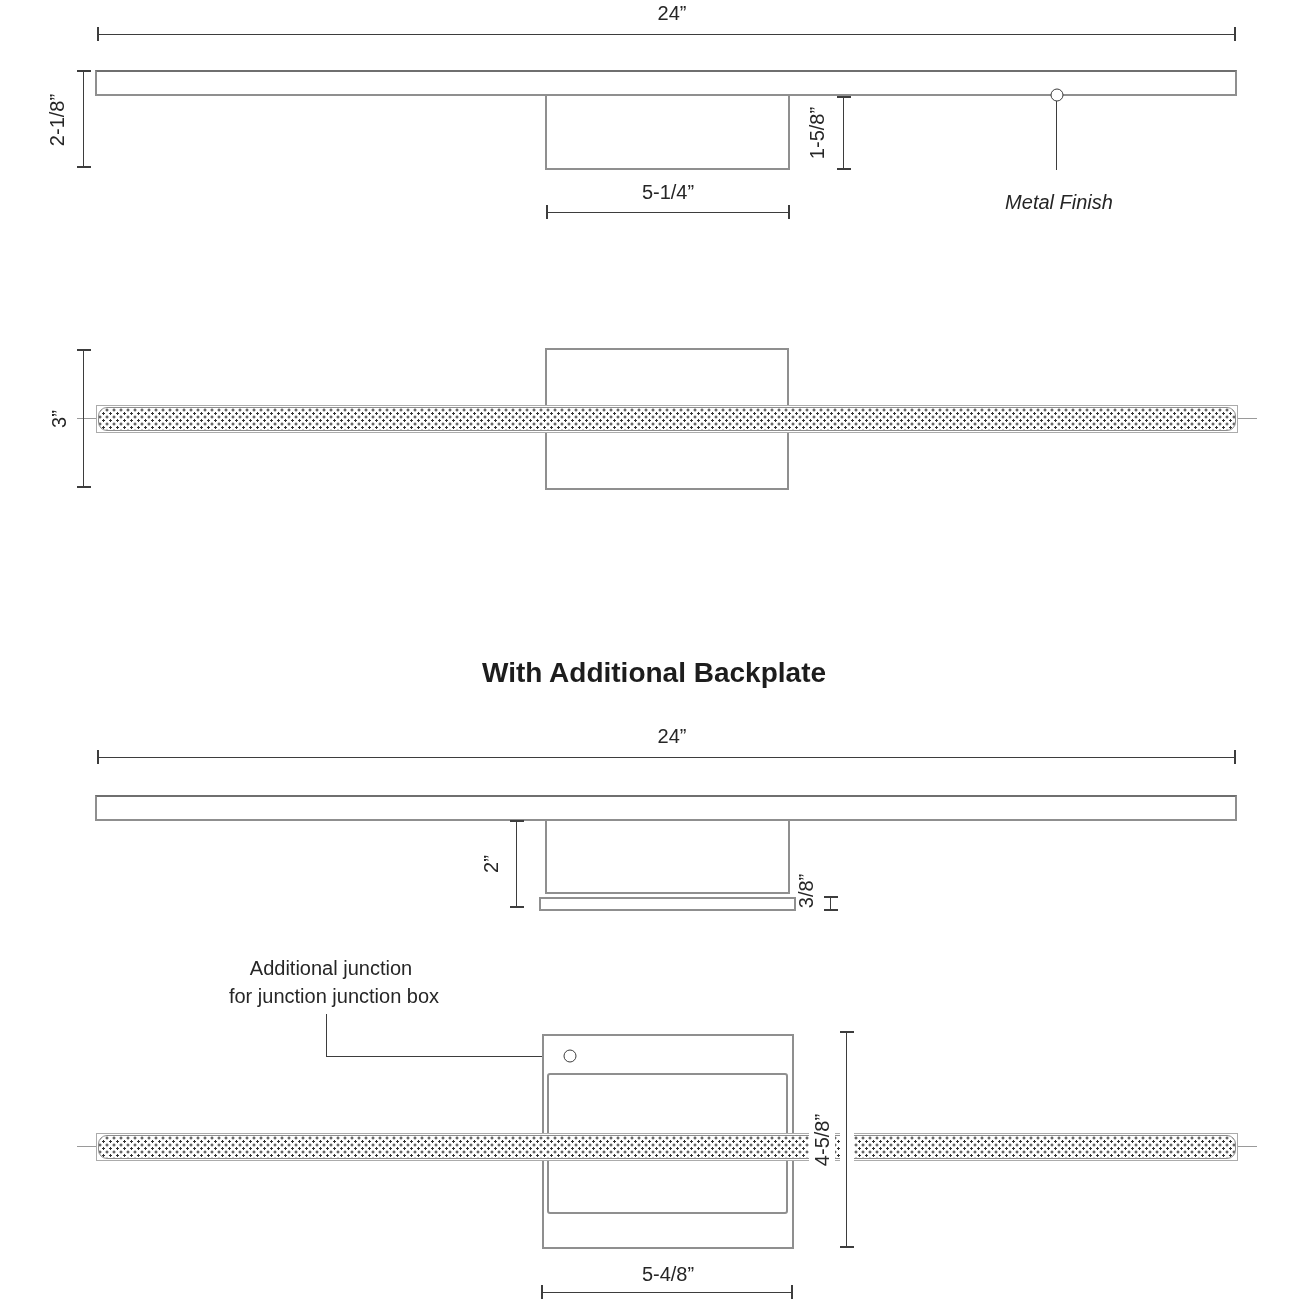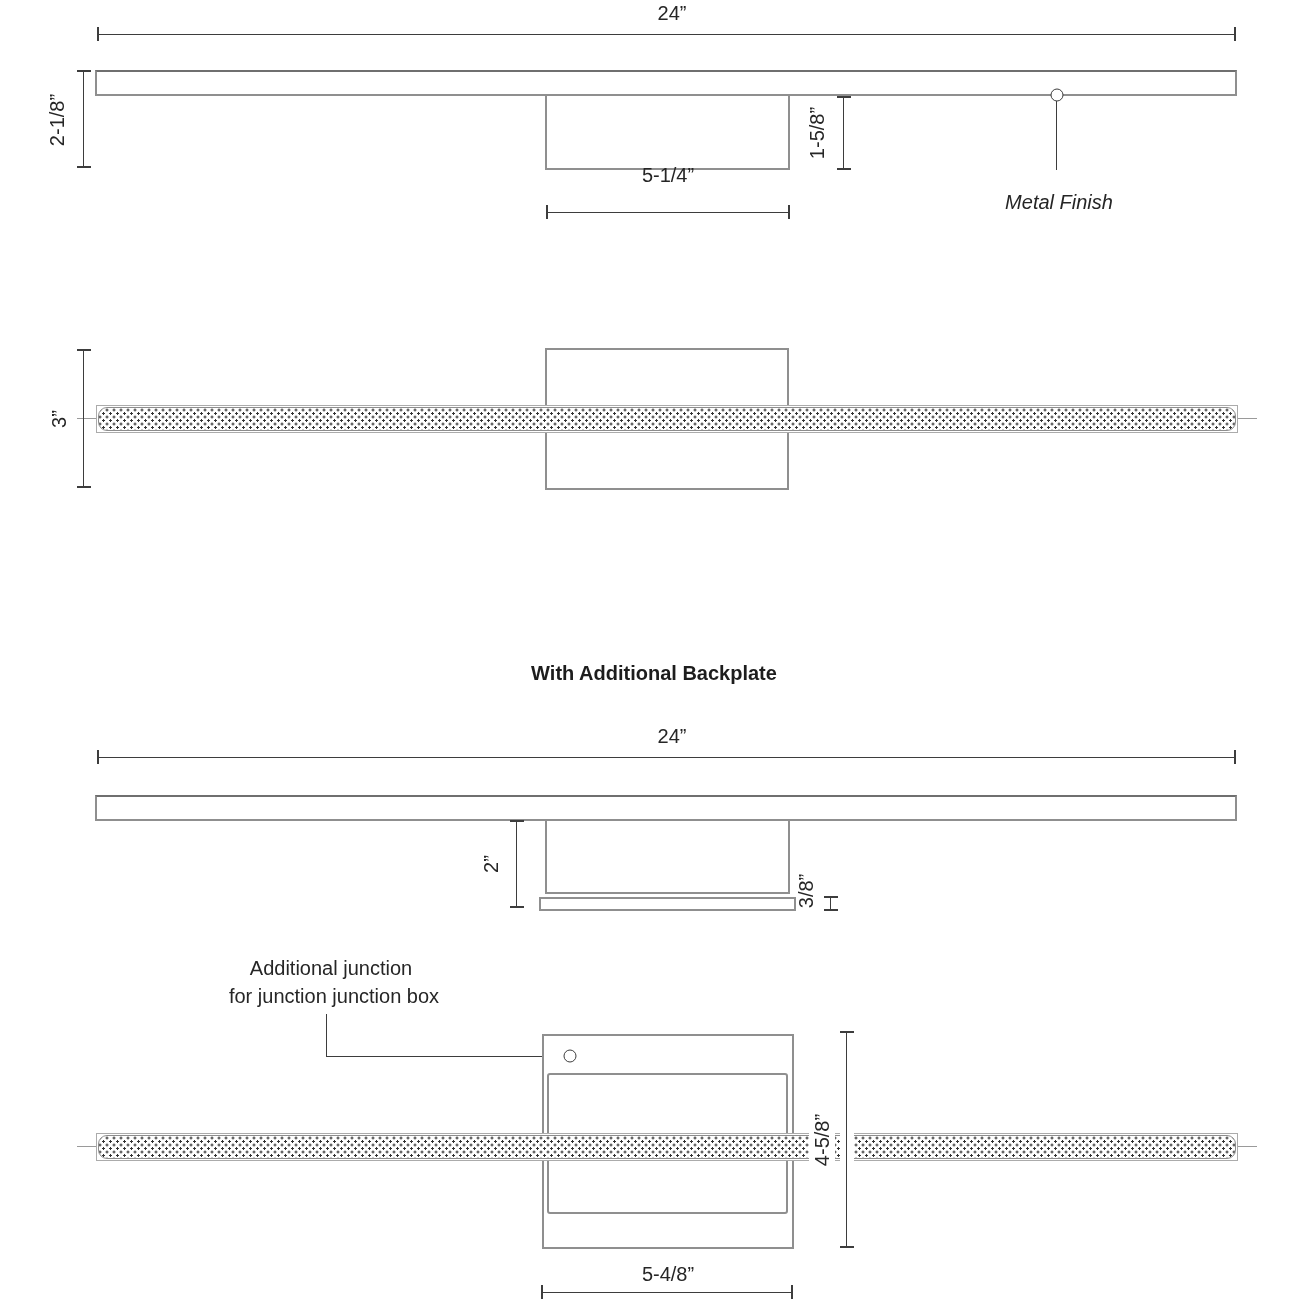--- a/index.html
+++ b/index.html
@@ -15,21 +15,21 @@
     font-family:"Liberation Sans", sans-serif;color:var(--text);
   }
   .hline{position:absolute;height:1.4px;background:var(--dim);}
   .vline{position:absolute;width:1.4px;background:var(--dim);}
   .tickv{position:absolute;width:2.2px;height:14px;background:var(--dim);}   
   .tickh{position:absolute;width:14px;height:2.2px;background:var(--dim);}   
   .lbl{position:absolute;font-size:20px;line-height:1.2;white-space:nowrap;color:var(--text);
        transform:translate(-50%,-50%);}
   .lbl.rot{transform:translate(-50%,-50%) rotate(-90deg);}
   .lbl.halo{background:#ffffff;padding:1px 3px;}
-  .heading{position:absolute;font-size:20px;font-weight:bold;white-space:nowrap;
+  .heading{position:absolute;font-size:28px;font-weight:bold;white-space:nowrap;
        transform:translate(-50%,-50%);color:#1d1d1d;}
   .outline{position:absolute;border:2px solid var(--line);background:#ffffff;box-sizing:border-box;}
   .outline.no-top{border-top:none;}
   .bar-side{position:absolute;border:2px solid var(--line);border-top-color:#6f6f6f;background:#ffffff;box-sizing:border-box;}
   .bar-front{position:absolute;border:1px solid var(--line-light);background:#ffffff;box-sizing:border-box;}
   .bar-front .fill{
     position:absolute;left:1px;right:1px;top:1px;bottom:1px;
     border:1px solid #8d8d8d;border-radius:9px;
     background-image:
       radial-gradient(circle, var(--dot) 1px, rgba(0,0,0,0) 1.3px),
@@ -62,21 +62,21 @@
   <div class="lbl rot" style="left:57px;top:120px;">2-1/8”</div>
 
   <div class="vline" style="left:843px;top:97px;height:73px;"></div>
   <div class="tickh" style="left:837px;top:96px;"></div>
   <div class="tickh" style="left:837px;top:168px;"></div>
   <div class="lbl rot" style="left:817px;top:133px;">1-5/8”</div>
 
   <div class="hline" style="left:547px;top:212px;width:243px;"></div>
   <div class="tickv" style="left:546px;top:205px;"></div>
   <div class="tickv" style="left:788px;top:205px;"></div>
-  <div class="lbl" style="left:668px;top:175px;text-align:right;">5-1/4”</div>
+  <div class="lbl" style="left:668px;top:192px;text-align:right;">5-1/4”</div>
 
   <div class="vline" style="left:1056px;top:101px;height:69px;"></div>
   <div class="leader-circle" style="left:1057px;top:95px;"></div>
   <div class="lbl" style="left:1059px;top:202px;font-style:italic;">Metal Finish</div>
 
   <div class="outline" style="left:545px;top:348px;width:244px;height:142px;"></div>
 
   <div class="cline" style="left:77px;top:418px;width:20px;"></div>
   <div class="cline" style="left:1237px;top:418px;width:20px;"></div>
 

